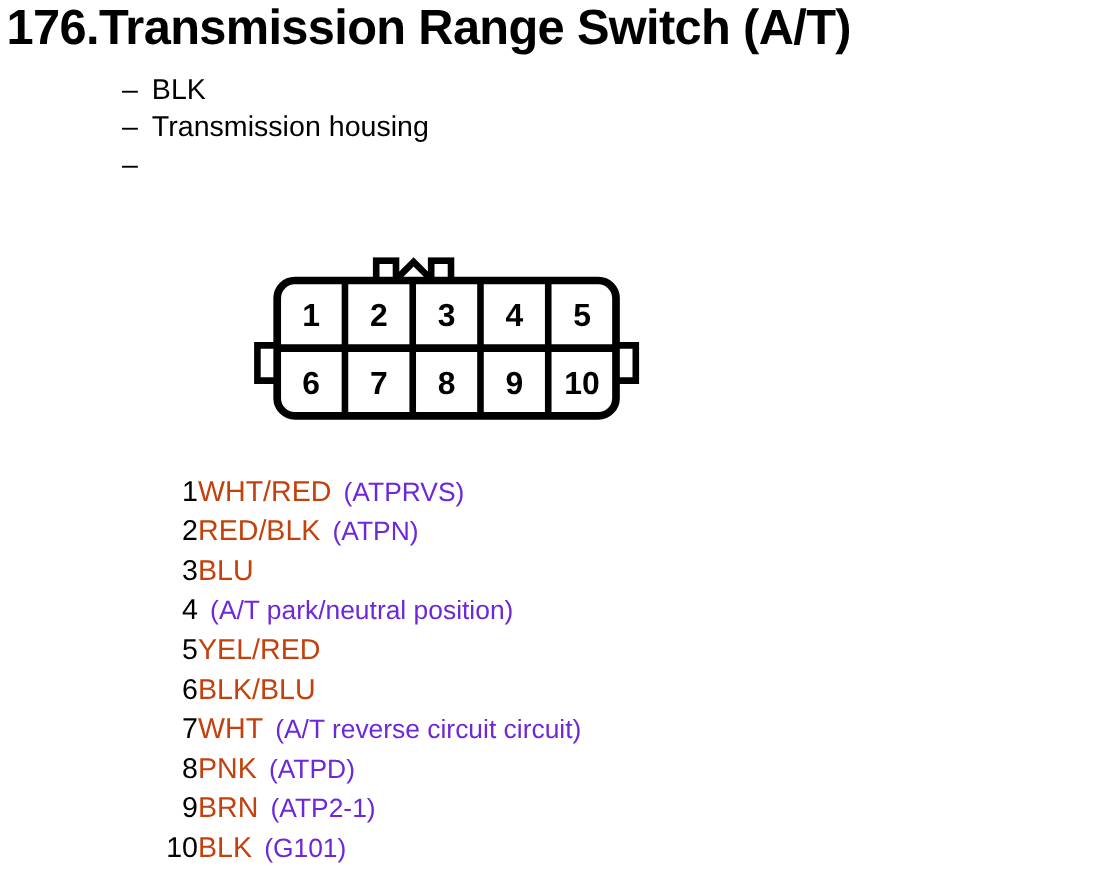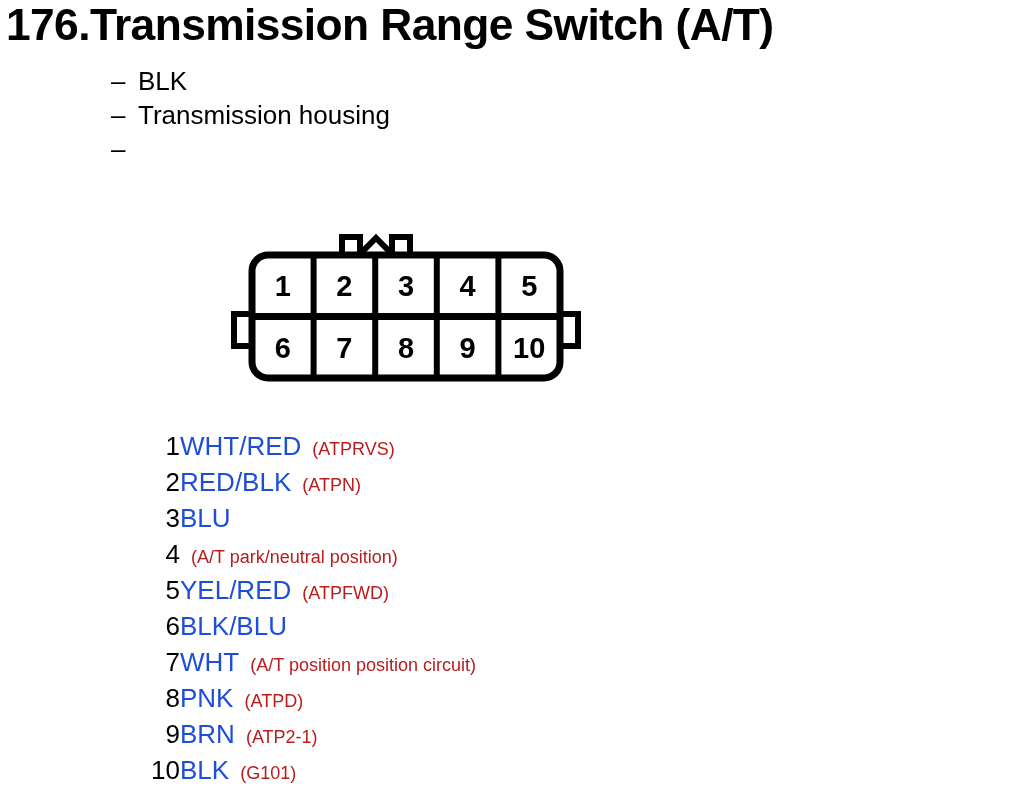--- a/index.html
+++ b/index.html
@@ -92,25 +92,25 @@
   .pin-index {
     display: inline-block;
     width: 60px;
     flex: 0 0 60px;
     text-align: right;
     font-size: 26px;
     color: #000000;
   }
   .pin-color {
     font-size: 26px;
-    color: #1d4ed8;
+    color: #c2410c;
   }
   .pin-circuit {
-    font-size: 18px;
-    color: #b91c1c;
+    font-size: 24px;
+    color: #6d28d9;
     margin-left: 11px;
   }
 </style>
 </head>
 <body>
 
 <div id="page-title">176.Transmission Range Switch (A/T)</div>
 
 <div id="notes">
   <div class="note-row">
@@ -182,32 +182,31 @@
   </div>
 
   <div class="pin-row">
     <span class="pin-index">4</span>
     <span class="pin-circuit">(A/T park/neutral position)</span>
   </div>
 
   <div class="pin-row">
     <span class="pin-index">5</span>
     <span class="pin-color">YEL/RED</span>
-    <span class="pin-circuit">(ATPFWD)</span>
   </div>
 
   <div class="pin-row">
     <span class="pin-index">6</span>
     <span class="pin-color">BLK/BLU</span>
   </div>
 
   <div class="pin-row">
     <span class="pin-index">7</span>
     <span class="pin-color">WHT</span>
-    <span class="pin-circuit">(A/T position position circuit)</span>
+    <span class="pin-circuit">(A/T reverse circuit circuit)</span>
   </div>
 
   <div class="pin-row">
     <span class="pin-index">8</span>
     <span class="pin-color">PNK</span>
     <span class="pin-circuit">(ATPD)</span>
   </div>
 
   <div class="pin-row">
     <span class="pin-index">9</span>

